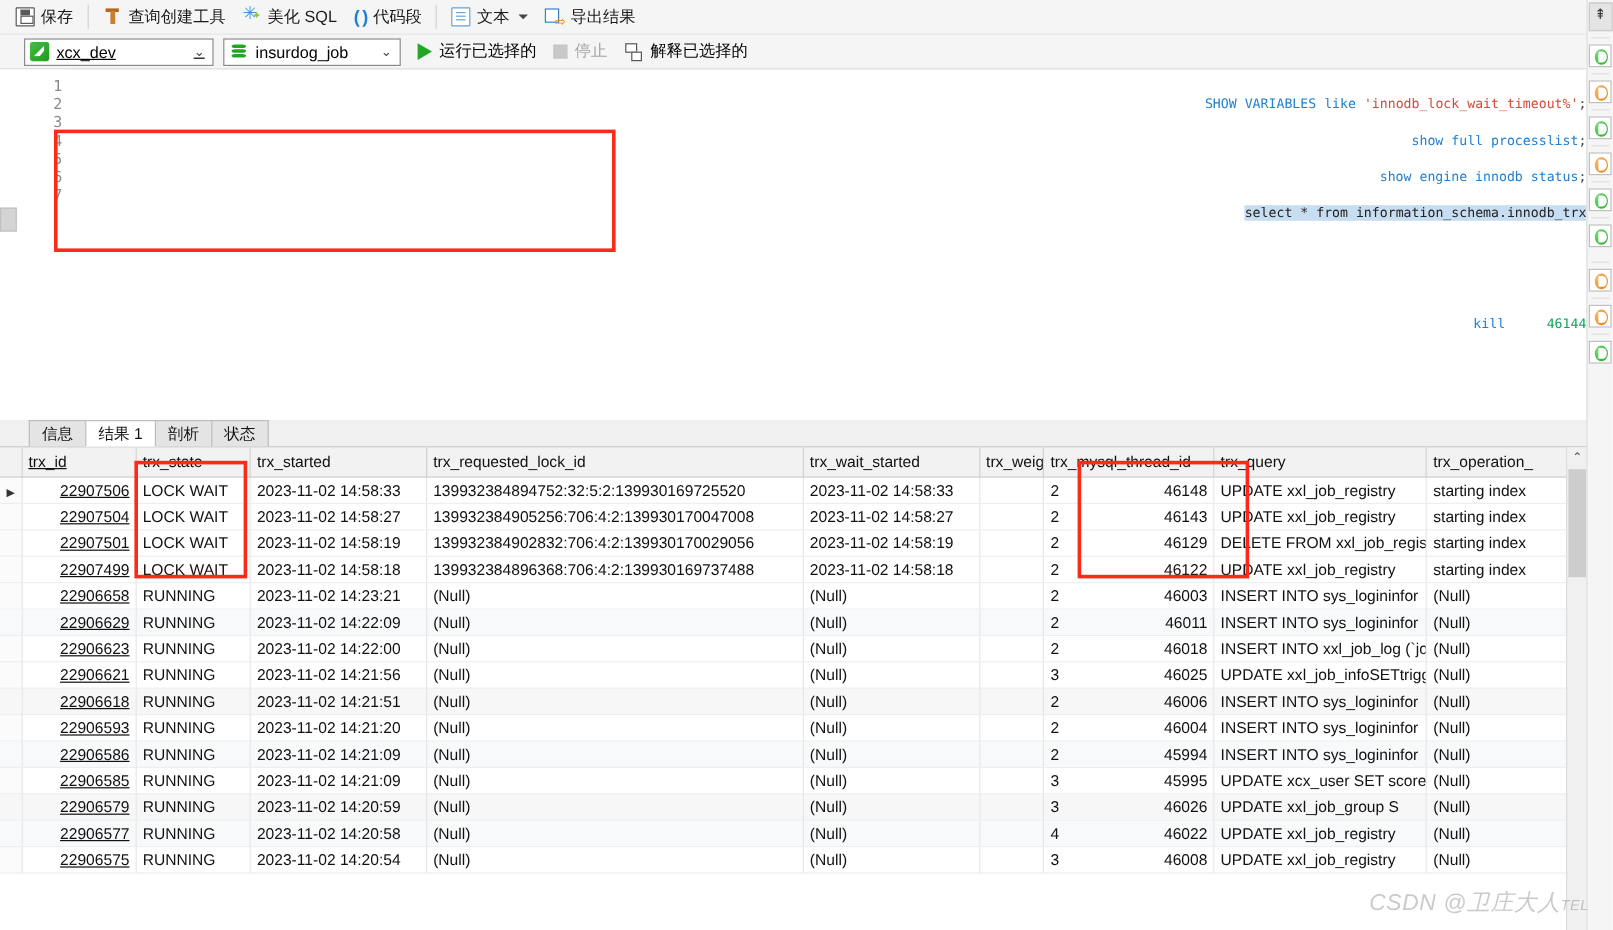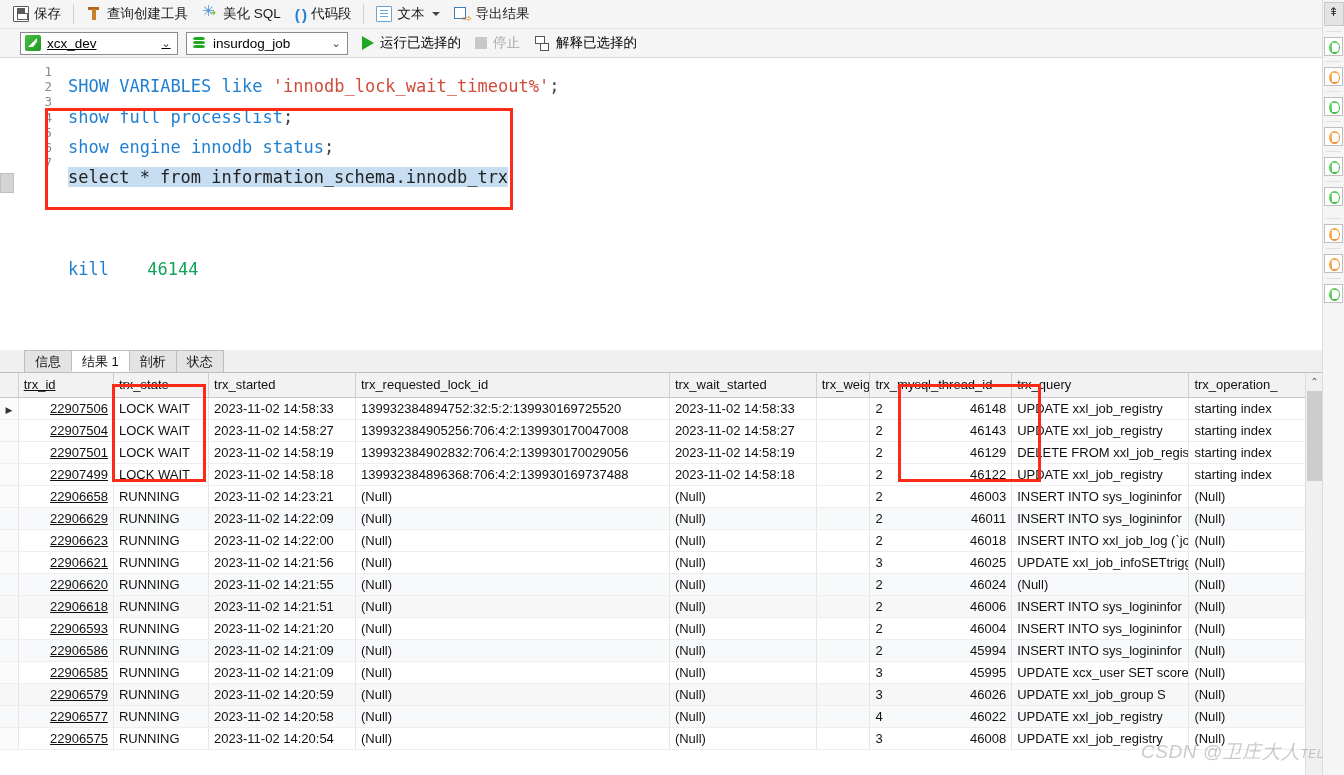--- a/index.html
+++ b/index.html
@@ -80,21 +80,21 @@
   .combo {
     height: 23px; background: #fff; border: 1px solid #8b8b8b;
     display: flex; align-items: center; padding: 0 4px; gap: 6px;
     font-size: 13.5px;
   }
   .combo .label { flex: 1; white-space: nowrap; }
   .combo-arrow {
     width: 14px; text-align: center; color: #444; font-size: 11px;
   }
   .combo-conn { width: 158px; text-decoration: underline; }
-  .combo-db { width: 162px; }
+  .combo-db { width: 148px; }
 
   .ico-conn { background: linear-gradient(135deg,#43c043,#1f9a1f); border-radius:2px; }
   .ico-conn:before { content:""; position:absolute; left:3px; top:3px; width:9px; height:9px;
     background:#fff; clip-path: polygon(100% 0, 0 100%, 55% 100%, 100% 42%); }
   .ico-db { background: transparent; }
   .ico-db:before, .ico-db:after, .ico-db span { }
   .db-cyl { position:absolute; left:2px; width:12px; height:3.2px; background:#1fa81f; border-radius:50%/100%; }
 
   .runsel { display:flex; align-items:center; gap:6px; margin-left:6px; font-size:13.5px; }
 
@@ -111,21 +111,21 @@
   .gutter {
     width: 38px; background: #ffffff; padding-top: 6px;
     text-align: right; color: #8a8a8a;
     font-family: "DejaVu Sans Mono", "Liberation Mono", monospace;
     font-size: 12.5px; line-height: 15.2px; padding-right: 6px;
     border-right: none;
   }
   .code {
     flex: 1; padding-top: 6px; padding-left: 10px;
     font-family: "DejaVu Sans Mono", "Liberation Mono", monospace;
-    font-size: 17px; line-height: 15.2px; white-space: pre;
+    font-size: 11px; line-height: 15.2px; white-space: pre; text-align: right;
   }
   .kw   { color: #1f7fd0; }
   .str  { color: #d14b3a; }
   .num  { color: #11a35a; margin-left: 28px; }
   .plain{ color: #222; }
   .punct{ color: #444; }
   .sel-line { background: #c7ddf2; display: inline; }
 
   
   .redbox { position: absolute; border: 3px solid #fc2b19; pointer-events: none; }
@@ -441,32 +441,20 @@
                 <td class="c1">22906621</td>
                 <td class="c2">RUNNING</td>
                 <td class="c3">2023-11-02 14:21:56</td>
                 <td class="c4 null-cell">(Null)</td>
                 <td class="c5 null-cell">(Null)</td>
                 <td class="c6"></td>
                 <td class="c7" style="position: relative;"><span style="position: absolute; left: 5px;">3</span><span>46025</span></td>
                 <td class="c8">UPDATE xxl_job_infoSETtrigg</td>
                 <td class="c9 null-cell">(Null)</td>
               </tr>
-              <tr class="alt">
-                <td class="c0"></td>
-                <td class="c1">22906620</td>
-                <td class="c2">RUNNING</td>
-                <td class="c3">2023-11-02 14:21:55</td>
-                <td class="c4 null-cell">(Null)</td>
-                <td class="c5 null-cell">(Null)</td>
-                <td class="c6"></td>
-                <td class="c7" style="position: relative;"><span style="position: absolute; left: 5px;">2</span><span>46024</span></td>
-                <td class="c8 null-cell">(Null)</td>
-                <td class="c9 null-cell">(Null)</td>
-              </tr>
               <tr class="alt2">
                 <td class="c0"></td>
                 <td class="c1">22906618</td>
                 <td class="c2">RUNNING</td>
                 <td class="c3">2023-11-02 14:21:51</td>
                 <td class="c4 null-cell">(Null)</td>
                 <td class="c5 null-cell">(Null)</td>
                 <td class="c6"></td>
                 <td class="c7" style="position: relative;"><span style="position: absolute; left: 5px;">2</span><span>46006</span></td>
                 <td class="c8">INSERT INTO sys_logininfor</td>

